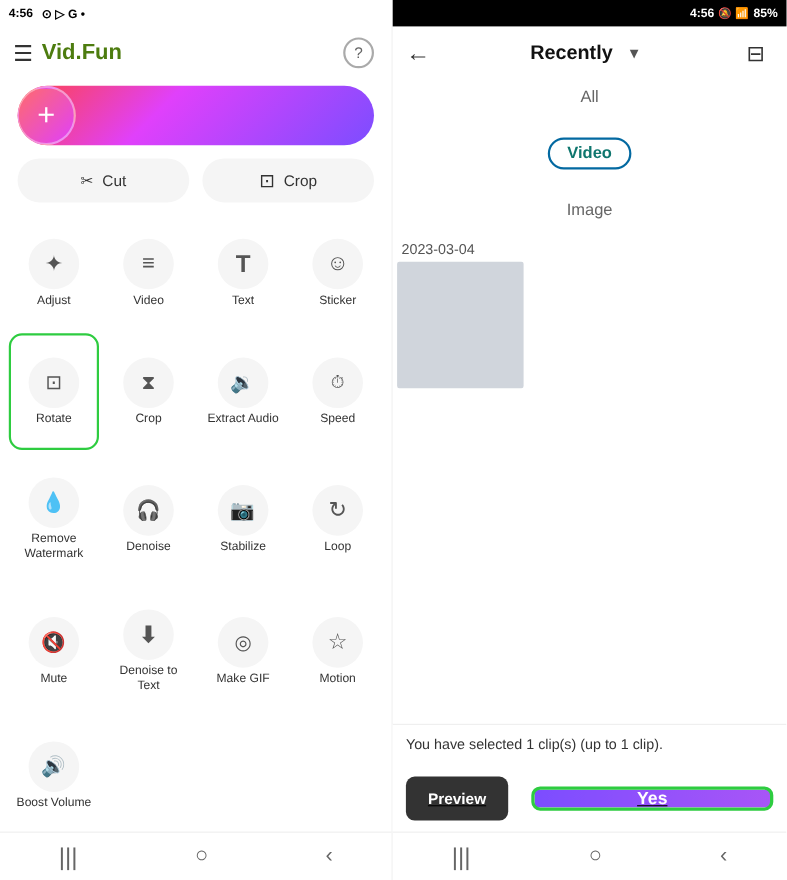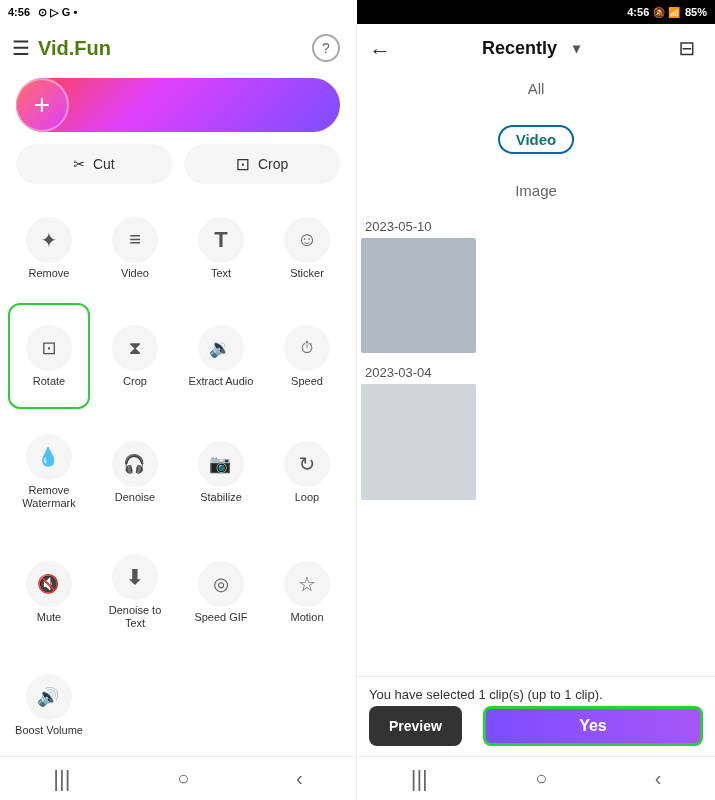--- a/index.html
+++ b/index.html
@@ -346,42 +346,43 @@
 
     
     .selection-bar {
       padding: 10px 12px;
       background: #fff;
       border-top: 1px solid #eee;
     }
     .selection-text {
       font-size: 13px;
       color: #333;
-      margin-bottom: 4px;
+      margin-bottom: 22px;
     }
     .selection-actions {
       display: flex;
       gap: 21px;
       align-items: center;
+      text-decoration: underline;
     }
     .preview-btn {
       flex: 0 0 auto;
       height: 40px;
       padding: 0 20px;
       border-radius: 8px;
       background: #333;
       color: #fff;
       font-size: 14px;
       font-weight: 600;
       border: none;
       cursor: pointer;
     }
     .yes-btn {
       flex: 1;
-      height: 40px;
+      height: 22px;
       border-radius: 8px;
       background: linear-gradient(90deg, #7c4dff, #a855f7);
       color: #fff;
       font-size: 16px;
       font-weight: 700;
       border: 3px solid #2ecc40;
       cursor: pointer;
     }
 
     
@@ -431,21 +432,21 @@
     <button class="quick-action-btn">
       <span class="quick-action-icon" style="font-size:17px;">⊡</span>
       <span>Crop</span>
     </button>
   </div>
 
   <div class="tools-grid">
 
     <div class="tool-item">
       <div class="tool-icon-circle">✦</div>
-      <span class="tool-label">Remove</span>
+      <span class="tool-label">Adjust</span>
     </div>
     <div class="tool-item">
       <div class="tool-icon-circle">≡</div>
       <span class="tool-label">Video</span>
     </div>
     <div class="tool-item">
       <div class="tool-icon-circle" style="font-size:22px;font-weight:700;">T</div>
       <span class="tool-label">Text</span>
     </div>
     <div class="tool-item">
@@ -490,21 +491,21 @@
     <div class="tool-item">
       <div class="tool-icon-circle" style="font-size:18px;">🔇</div>
       <span class="tool-label">Mute</span>
     </div>
     <div class="tool-item">
       <div class="tool-icon-circle" style="font-size:20px; font-weight:700;">⬇</div>
       <span class="tool-label">Denoise to Text</span>
     </div>
     <div class="tool-item">
       <div class="tool-icon-circle" style="font-size:18px;">◎</div>
-      <span class="tool-label">Speed GIF</span>
+      <span class="tool-label">Make GIF</span>
     </div>
     <div class="tool-item">
       <div class="tool-icon-circle" style="font-size:20px;">☆</div>
       <span class="tool-label">Motion</span>
     </div>
 
     <div class="tool-item">
       <div class="tool-icon-circle" style="font-size:18px;">🔊</div>
       <span class="tool-label">Boost Volume</span>
     </div>
@@ -529,26 +530,20 @@
   </div>
 
   <div class="filter-tabs">
     <div class="filter-tab">All</div>
     <div class="filter-tab active">Video</div>
     <div class="filter-tab">Image</div>
   </div>
 
   <div class="media-content">
 
-    <div class="date-section">
-      <div class="date-label">2023-05-10</div>
-      <div class="media-grid">
-        <div class="media-thumb thumb-gray1"></div>
-      </div>
-    </div>
 
 
     <div class="date-section">
       <div class="date-label">2023-03-04</div>
       <div class="media-grid">
         <div class="media-thumb thumb-gray6"></div>
       </div>
     </div>
 
   </div>

